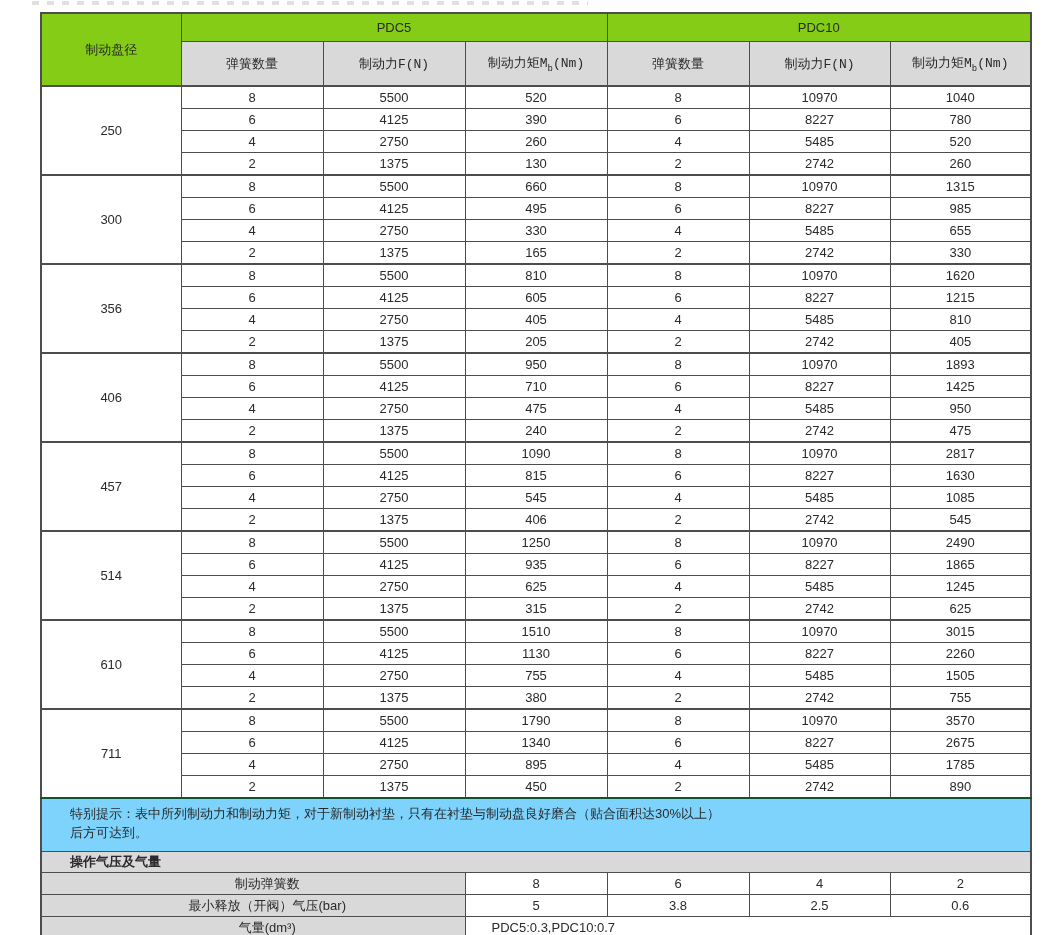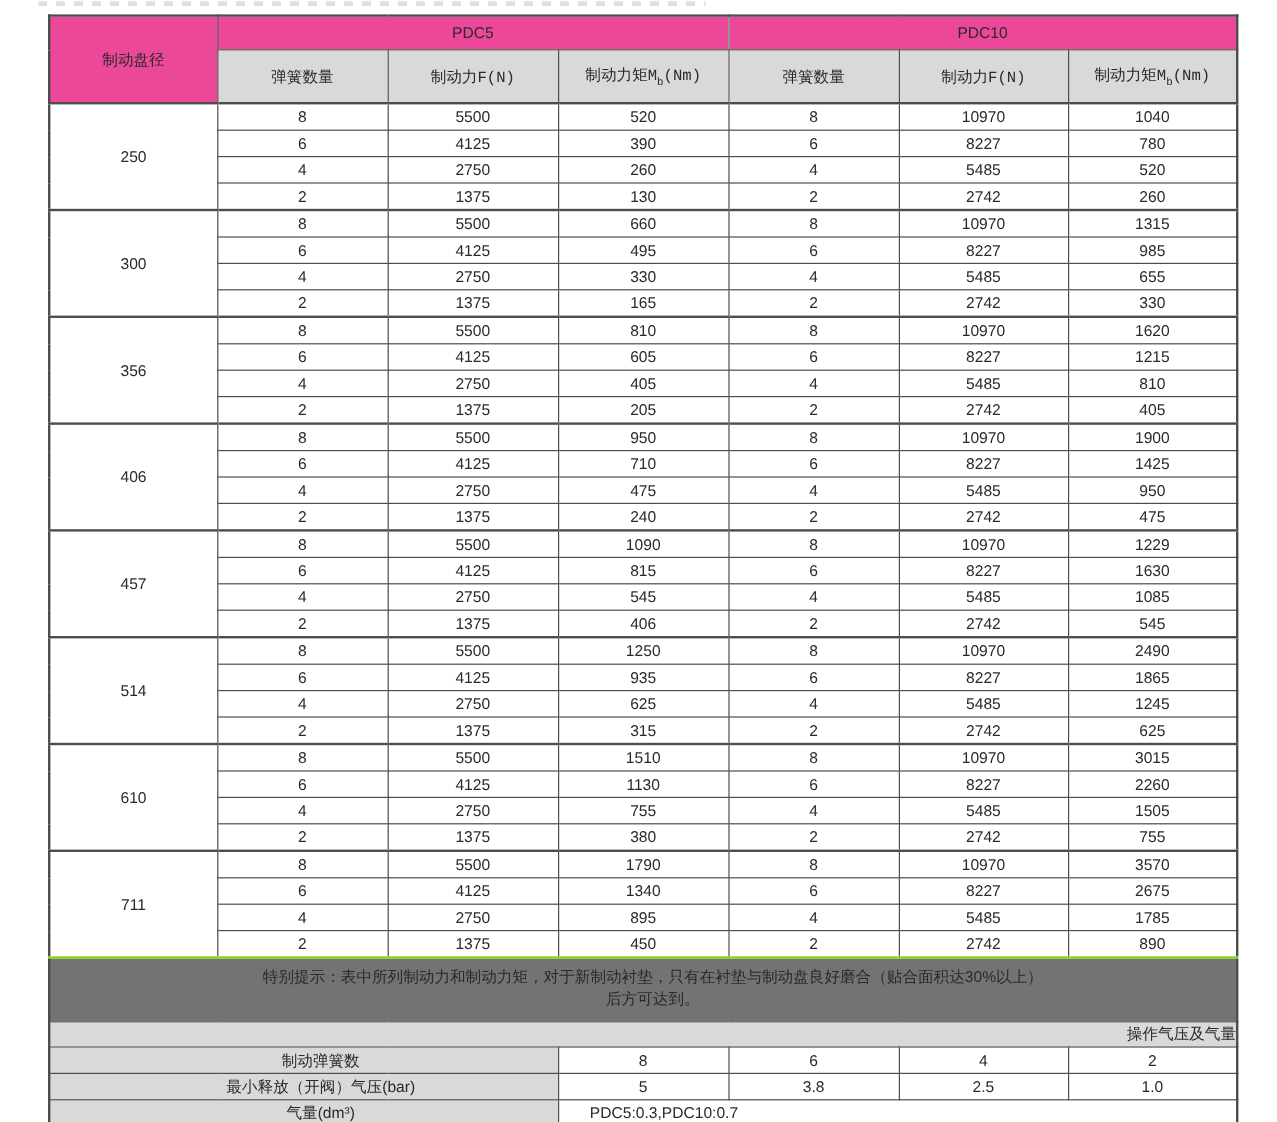--- a/index.html
+++ b/index.html
@@ -15,33 +15,33 @@
   table.spec {
     position:absolute; left:40px; top:12px; width:990px;
     border-collapse:collapse; table-layout:fixed;
     border:2px solid #4d4d4d;
   }
   .spec td, .spec th {
     border:1px solid #4d4d4d; padding:0; text-align:center;
     font-size:13px; font-weight:normal; color:#2a2a2a;
     overflow:hidden; white-space:nowrap;
   }
-  .hdr1 th { height:27px; background:#ec4899; }
+  .hdr1 th { height:27px; background:#84cc16; }
   .hdr2 th { height:43px; background:#d9d9d9;font-family:Liberation Mono, monospace; }
   .corner { background:#d9d9d9;margin-left:48px; }
   .data-row td { height:21px; background:#ffffff; }
   tr.block-sep td { border-top:2px solid #4d4d4d; }
   sub { font-size:9px; }
   .note-row td {
-    text-align:center; vertical-align:top; background:#737373;
+    text-align:left; vertical-align:top; background:#7dd3fc;
     padding:6px 12px 5px 28px; height:41px; white-space:normal;
-    line-height:1.45; border-top:2px solid #84cc16;
+    line-height:1.45; border-top:2px solid #14532d;
   }
   .section-row td {
-    text-align:right; background:#d9d9d9; height:20px; padding-left:28px;
+    text-align:left; background:#d9d9d9; height:20px; padding-left:28px;font-weight:bold;
   }
   .bottom-row td { height:21px; background:#ffffff; }
   .bottom-row td.label-cell {
     text-align:center; background:#d9d9d9; padding-left:28px;
   }
   .bottom-row td.val-left { text-align:left; padding-left:26px; }
 </style>
 </head>
 <body>
 
@@ -174,21 +174,21 @@
           <td>2742</td>
           <td>405</td>
         </tr>
         <tr class="data-row block-sep">
           <td rowspan="4">406</td>
           <td>8</td>
           <td>5500</td>
           <td>950</td>
           <td>8</td>
           <td>10970</td>
-          <td>1900</td>
+          <td>1893</td>
         </tr>
         <tr class="data-row">
           <td>6</td>
           <td>4125</td>
           <td>710</td>
           <td>6</td>
           <td>8227</td>
           <td>1425</td>
         </tr>
         <tr class="data-row">
@@ -207,21 +207,21 @@
           <td>2742</td>
           <td>475</td>
         </tr>
         <tr class="data-row block-sep">
           <td rowspan="4">457</td>
           <td>8</td>
           <td>5500</td>
           <td>1090</td>
           <td>8</td>
           <td>10970</td>
-          <td>1229</td>
+          <td>2817</td>
         </tr>
         <tr class="data-row">
           <td>6</td>
           <td>4125</td>
           <td>815</td>
           <td>6</td>
           <td>8227</td>
           <td>1630</td>
         </tr>
         <tr class="data-row">
@@ -355,21 +355,21 @@
         <td>8</td>
         <td>6</td>
         <td>4</td>
         <td>2</td>
       </tr>
       <tr class="bottom-row">
         <td colspan="3" class="label-cell">最小释放（开阀）气压(bar)</td>
         <td>5</td>
         <td>3.8</td>
         <td>2.5</td>
-        <td>1.0</td>
+        <td>0.6</td>
       </tr>
       <tr class="bottom-row">
         <td colspan="3" class="label-cell">气量(dm³)</td>
         <td colspan="4" class="val-left">PDC5:0.3,PDC10:0.7</td>
       </tr>
     </tbody>
   </table>
 </div>
 
 </body></html>

